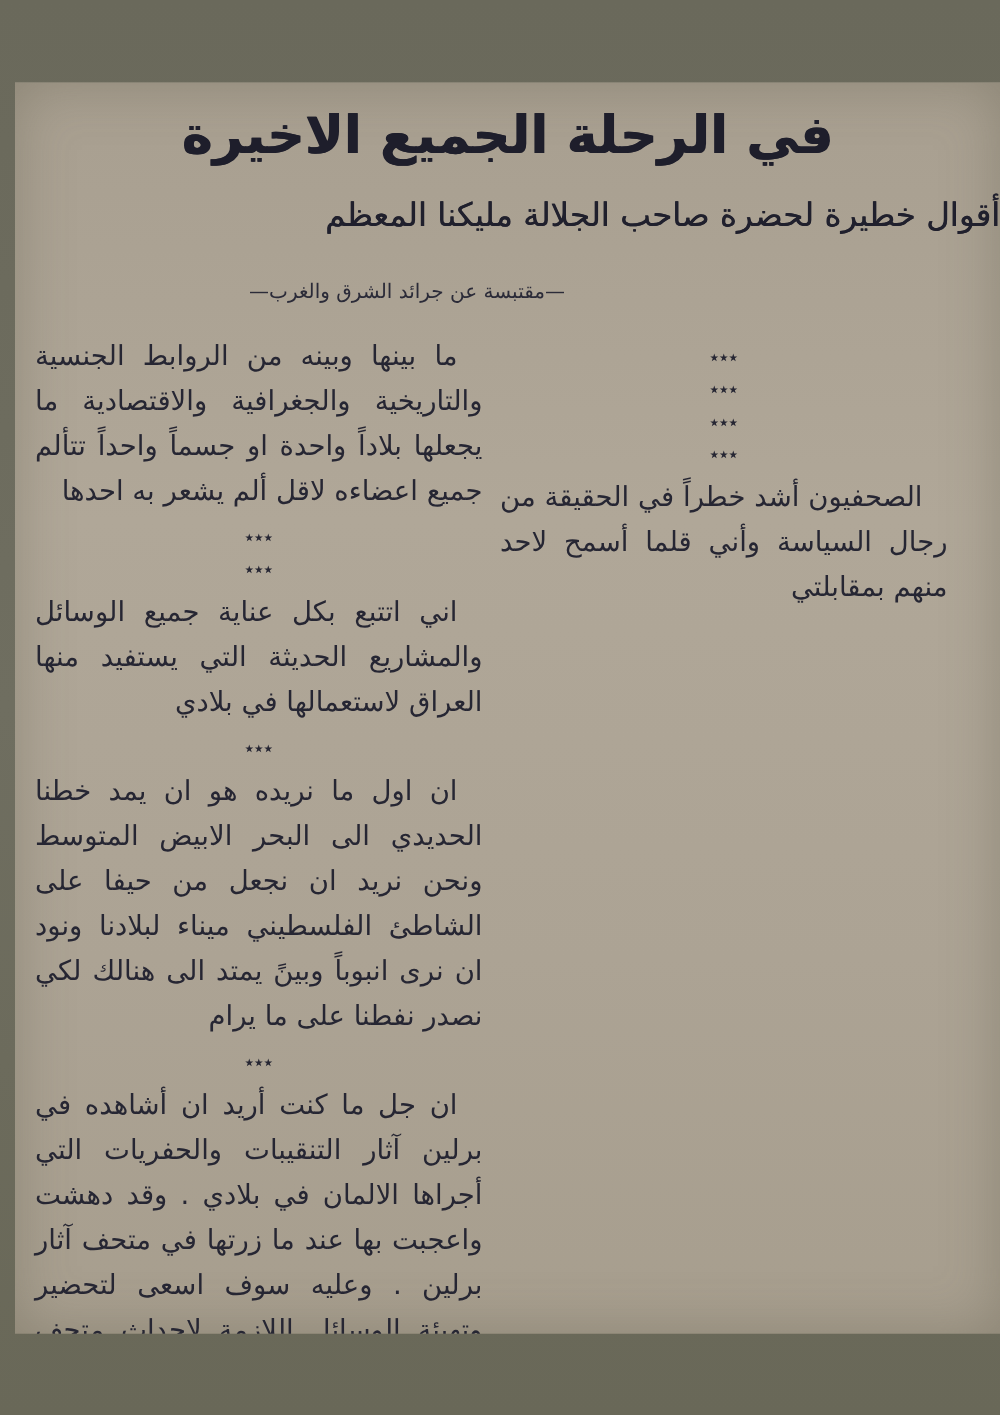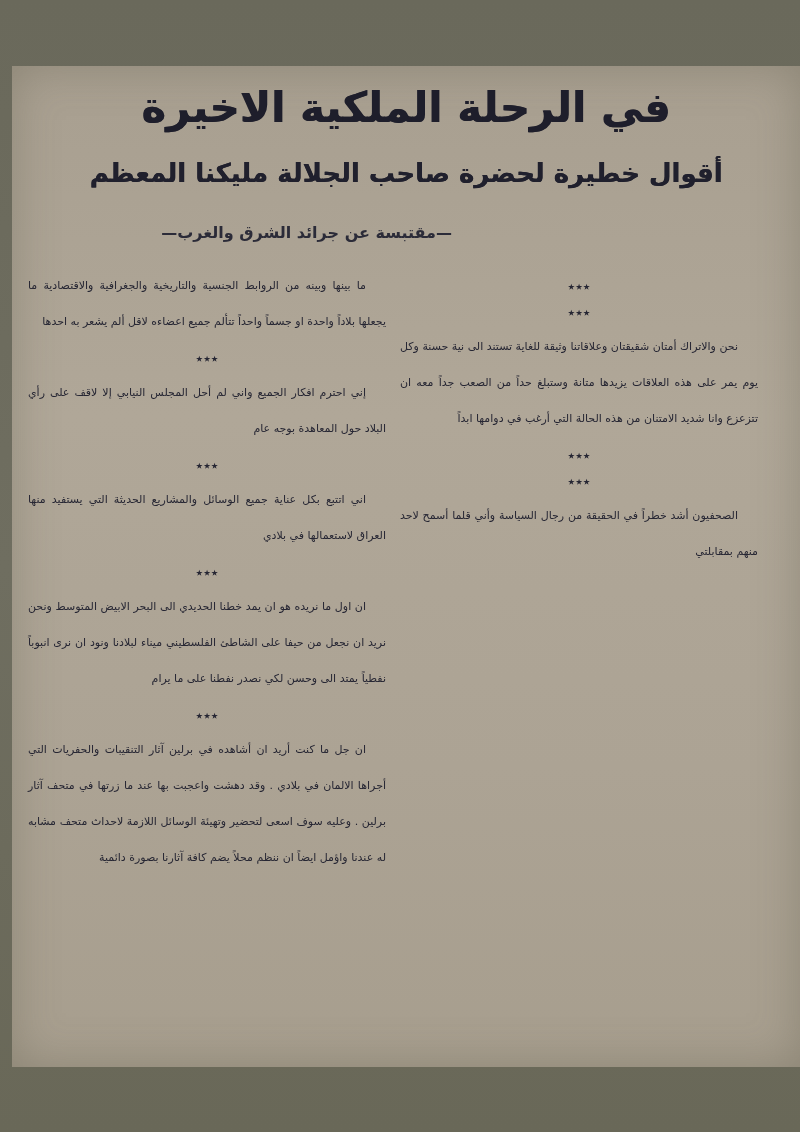--- a/index.html
+++ b/index.html
@@ -35,95 +35,91 @@
     margin-top: 12px;
     text-align: center;
     font-size: 42px;
     font-weight: bold;
     line-height: 1.45;
     color: #1e1e2b;
     text-shadow: 0.6px 0 #1e1e2b;
   }
   .subtitle {
     margin-top: 16px;
-    text-align: center;
     font-size: 26px;
-    font-weight: bold;
+    font-weight: normal;
     line-height: 1.4;
     color: #20202d;
     text-shadow: 0.4px 0 #20202d;
   }
   .byline {
     margin-top: 32px;
     margin-right: 348px;
     white-space: nowrap;
     text-align: right;
     font-size: 16px;
     color: #2b2b38;
-    font-weight: bold;
   }
   .cols {
     display: flex;
     direction: rtl;
     gap: 14px;
     padding: 0 42px 0 16px;
     margin-top: 26px;
   }
   .col {
     flex: 1 1 0;
     min-width: 0;
   }
   .col p {
     margin: 0;
-    font-size: 11px;
+    font-size: 22px;
     line-height: 36px;
     text-align: justify;
     text-indent: 20px;
     color: #262633;
   }
   .sep {
     text-align: center;
     font-size: 14px;
     letter-spacing: 4px;
     margin: 10px 0 9px 0;
     color: #262633;
   }
 </style>
 </head>
 <body>
 
 <div class="scan-border"></div>
 
 <div class="paper">
 
-  <div class="title">في الرحلة الملكية الاخيرة</div>
+  <div class="title">في الرحلة الجميع الاخيرة</div>
 
   <div class="subtitle">أقوال خطيرة لحضرة صاحب الجلالة مليكنا المعظم</div>
 
   <div class="byline">—مقتبسة عن جرائد الشرق والغرب—</div>
 
   <div class="cols">
 
     <div class="col">
       <div class="sep">٭٭٭</div>
       <div class="sep">٭٭٭</div>
-      <p>نحن والاتراك أمتان شقيقتان وعلاقاتنا وثيقة للغاية تستند الى نية حسنة وكل يوم يمر على هذه العلاقات يزيدها متانة وستبلغ حداً من الصعب جداً معه ان تتزعزع وانا شديد الامتنان من هذه الحالة التي أرغب في دوامها ابداً</p>
       <div class="sep">٭٭٭</div>
       <div class="sep">٭٭٭</div>
       <p>الصحفيون أشد خطراً في الحقيقة من رجال السياسة وأني قلما أسمح لاحد منهم بمقابلتي</p>
 
     </div>
 
     <div class="col">
       <p>ما بينها وبينه من الروابط الجنسية والتاريخية والجغرافية والاقتصادية ما يجعلها بلاداً واحدة او جسماً واحداً تتألم جميع اعضاءه لاقل ألم يشعر به احدها</p>
       <div class="sep">٭٭٭</div>
-      <p>إني احترم افكار الجميع واني لم أحل المجلس النيابي إلا لاقف على رأي البلاد حول المعاهدة بوجه عام</p>
       <div class="sep">٭٭٭</div>
       <p>اني اتتبع بكل عناية جميع الوسائل والمشاريع الحديثة التي يستفيد منها العراق لاستعمالها في بلادي</p>
       <div class="sep">٭٭٭</div>
-      <p>ان اول ما نريده هو ان يمد خطنا الحديدي الى البحر الابيض المتوسط ونحن نريد ان نجعل من حيفا على الشاطئ الفلسطيني ميناء لبلادنا ونود ان نرى انبوباً نفطياً يمتد الى وحسن لكي نصدر نفطنا على ما يرام</p>
+      <p>ان اول ما نريده هو ان يمد خطنا الحديدي الى البحر الابيض المتوسط ونحن نريد ان نجعل من حيفا على الشاطئ الفلسطيني ميناء لبلادنا ونود ان نرى انبوباً وبينً يمتد الى هنالك لكي نصدر نفطنا على ما يرام</p>
       <div class="sep">٭٭٭</div>
       <p>ان جل ما كنت أريد ان أشاهده في برلين آثار التنقيبات والحفريات التي أجراها الالمان في بلادي . وقد دهشت واعجبت بها عند ما زرتها في متحف آثار برلين . وعليه سوف اسعى لتحضير وتهيئة الوسائل اللازمة لاحداث متحف مشابه له عندنا واؤمل ايضاً ان ننظم محلاً يضم كافة آثارنا بصورة دائمية</p>
     </div>
 
   </div>
 
 </div>
 
 </body></html>

